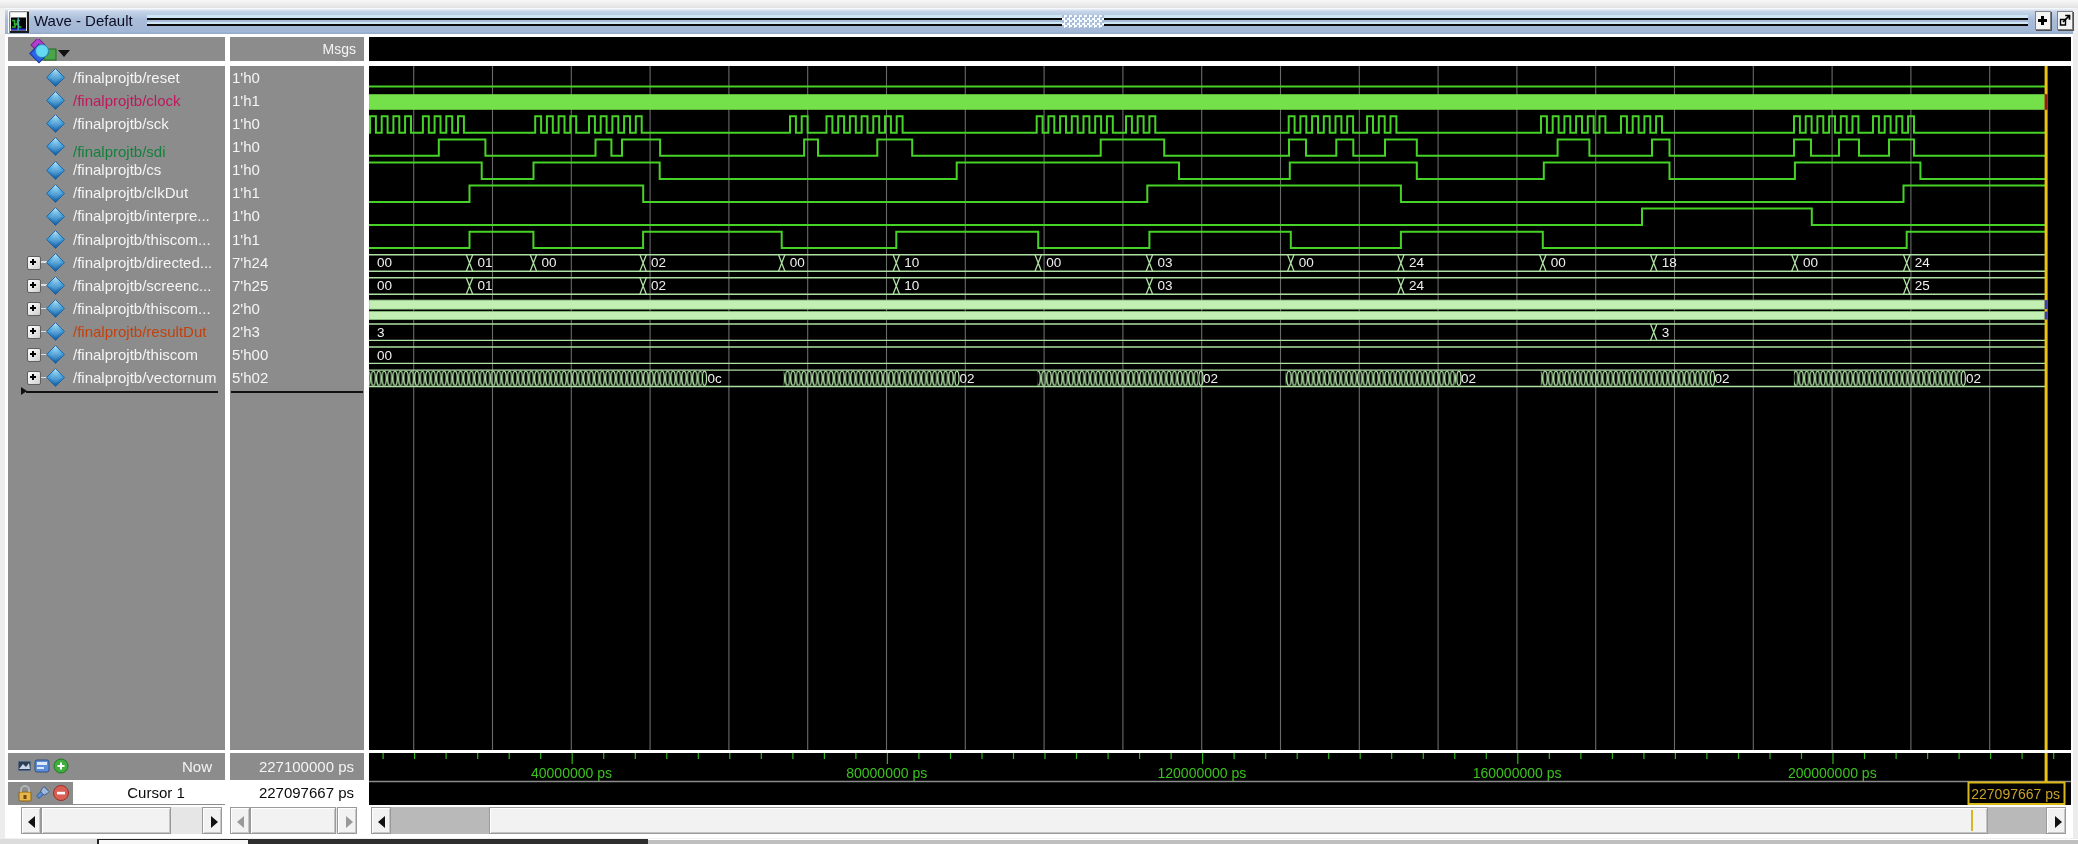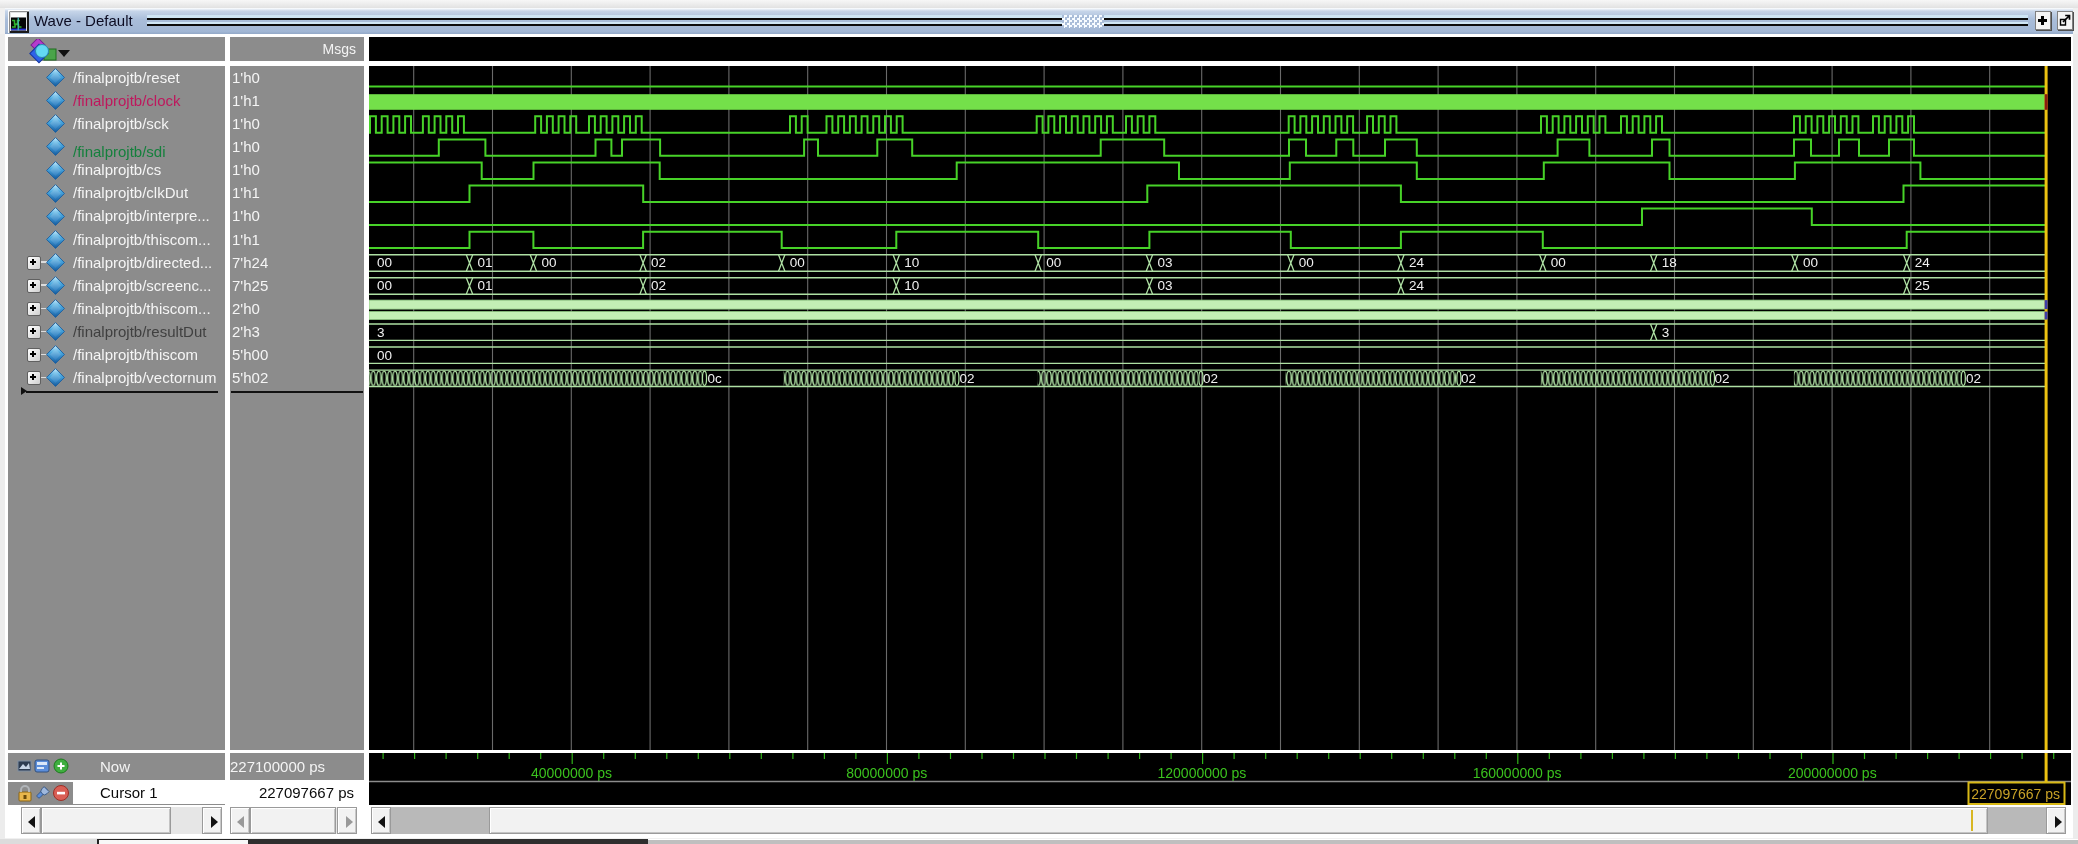--- a/index.html
+++ b/index.html
@@ -294,21 +294,21 @@
       <linearGradient id="dg2" x1="0" y1="0" x2="1" y2="1">
         <stop offset="0" stop-color="#8ed0f0"></stop>
         <stop offset="1" stop-color="#2e7cc0"></stop>
       </linearGradient>
     </defs>
     <g transform="rotate(45 9.5 9.5)">
       <rect x="3.2" y="3.2" width="12.6" height="12.6" fill="url(#dg)" stroke="#1d5f9e" stroke-width="0.9"></rect>
       <rect x="5.6" y="5.6" width="7.8" height="7.8" fill="url(#dg2)"></rect>
     </g>
   </svg>
-<div style="position:absolute;left:73px;top:319.8px;width:150px;height:23.07px;line-height:23.07px;font-size:15px;color:#404040;white-space:nowrap">/finalprojtb/resultDut</div>
+<div style="position:absolute;left:73px;top:319.8px;width:150px;height:23.07px;line-height:23.07px;font-size:15px;color:#c2410c;white-space:nowrap">/finalprojtb/resultDut</div>
 <div style="position:absolute;left:232px;top:319.8px;width:130px;height:23.07px;line-height:23.07px;font-size:15px;color:#f5f5f5;white-space:nowrap">2'h3</div>
 <div style="position:absolute;left:40px;top:353.6px;width:8px;height:1.4px;background:#dcdcdc"></div>
 <div style="position:absolute;left:27px;top:347.8px;width:12px;height:12px;background:linear-gradient(135deg,#ffffff,#cfcfcf);border:1px solid #606060;border-radius:2px">
     <div style="position:absolute;left:2px;top:4.6px;width:6px;height:1.6px;background:#000"></div>
     <div style="position:absolute;left:4.2px;top:2.4px;width:1.6px;height:6px;background:#000"></div>
   </div>
 <svg style="position:absolute;left:46px;top:345.0px" width="19" height="19">
     <defs>
       <linearGradient id="dg" x1="0" y1="0" x2="1" y2="1">
         <stop offset="0" stop-color="#cdeefc"></stop>
@@ -539,37 +539,37 @@
 <svg style="position:absolute;left:17px;top:758px" width="52" height="17">
     <rect x="1" y="3" width="13" height="10" fill="#2e3d52" stroke="#7d8da2" stroke-width="1"></rect>
     <path d="M2,11 L6,6 L9,9 L12,5 L13,11 Z" fill="#c8d6e8"></path>
     <rect x="18" y="2" width="14" height="12" rx="2" fill="#5b8dd9" stroke="#33517e" stroke-width="1"></rect>
     <rect x="20" y="4" width="10" height="3" fill="#dce8f8"></rect>
     <rect x="20" y="9" width="7" height="2" fill="#dce8f8"></rect>
     <circle cx="44" cy="8" r="7" fill="#3fae3f" stroke="#1e7a1e"></circle>
     <rect x="40.5" y="7" width="7" height="2" fill="#fff"></rect>
     <rect x="43" y="4.5" width="2" height="7" fill="#fff"></rect>
   </svg>
-<div style="position:absolute;left:100px;top:753px;width:112px;height:27px;line-height:27px;font-size:15px;color:#f4f4f4;">Now</div>
-<div style="position:absolute;left:230px;top:753px;width:124px;height:27px;line-height:27px;font-size:15px;color:#f4f4f4;">227100000 ps</div>
+<div style="position:absolute;left:100px;top:753px;width:112px;height:27px;line-height:27px;font-size:15px;color:#f4f4f4;text-align:right">Now</div>
+<div style="position:absolute;left:230px;top:753px;width:124px;height:27px;line-height:27px;font-size:15px;color:#f4f4f4;text-align:right">227100000 ps</div>
 <div style="position:absolute;left:8px;top:782px;width:217px;height:23px;background:#8c8c8c"></div>
 <div style="position:absolute;left:73px;top:782px;width:152px;height:22px;background:#fff"></div>
 <div style="position:absolute;left:230px;top:782px;width:134px;height:23px;background:#fff"></div>
 <svg style="position:absolute;left:17px;top:784px" width="52" height="19">
     <rect x="2" y="8" width="12" height="9" rx="1" fill="#e8b64c" stroke="#8a6414"></rect>
     <path d="M4,8 v-2 a4 4 0 0 1 8 0 v2" fill="none" stroke="#b0b4b8" stroke-width="2"></path>
     <rect x="6.5" y="11" width="3" height="4" fill="#6b4b0a"></rect>
     <g transform="rotate(45 25 9)">
       <rect x="23.2" y="3" width="3.6" height="12" rx="1" fill="#5b8dd9" stroke="#2d4f80" stroke-width="0.8"></rect>
       <path d="M22,3 h7 v3 a3.5 3.5 0 0 1 -7 0 Z" fill="#9fb8dd" stroke="#2d4f80" stroke-width="0.8"></path>
     </g>
     <circle cx="44" cy="9" r="7.5" fill="#d95f55" stroke="#9c2f26"></circle>
     <rect x="40" y="7.8" width="8" height="2.6" fill="#fff"></rect>
   </svg>
-<div style="position:absolute;left:100px;top:782px;width:112px;height:22px;line-height:22px;font-size:15px;color:#0a0a0a;text-align:left">Cursor 1</div>
+<div style="position:absolute;left:100px;top:782px;width:112px;height:22px;line-height:22px;font-size:15px;color:#0a0a0a;text-align:center">Cursor 1</div>
 <div style="position:absolute;left:230px;top:782px;width:124px;height:22px;line-height:22px;font-size:15px;color:#0a0a0a;text-align:right">227097667 ps</div>
 <div style="position:absolute;left:21px;top:807px;width:201px;height:27px;background:#e6e6e6"></div>
 <div style="position:absolute;left:21px;top:807px;width:20px;height:27px;background:#f2f2f2;border:1px solid #9a9a9a;box-shadow:inset 1px 1px 0 #fff,inset -1px -1px 0 #c8c8c8;box-sizing:border-box">
     <div style="position:absolute;left:5.5px;top:7.5px;width:0;height:0;border-top:6px solid transparent;border-bottom:6px solid transparent;border-right:7px solid #111;"></div>
   </div>
 <div style="position:absolute;left:41px;top:807px;width:130px;height:27px;background:#f2f2f2;border:1px solid #9a9a9a;box-shadow:inset 1px 1px 0 #fff,inset -1px -1px 0 #c4c4c4;box-sizing:border-box"></div>
 <div style="position:absolute;left:202px;top:807px;width:20px;height:27px;background:#f2f2f2;border:1px solid #9a9a9a;box-shadow:inset 1px 1px 0 #fff,inset -1px -1px 0 #c8c8c8;box-sizing:border-box">
     <div style="position:absolute;left:7.5px;top:7.5px;width:0;height:0;border-top:6px solid transparent;border-bottom:6px solid transparent;border-left:7px solid #111;"></div>
   </div>
 <div style="position:absolute;left:230px;top:807px;width:127px;height:27px;background:#e6e6e6"></div>

